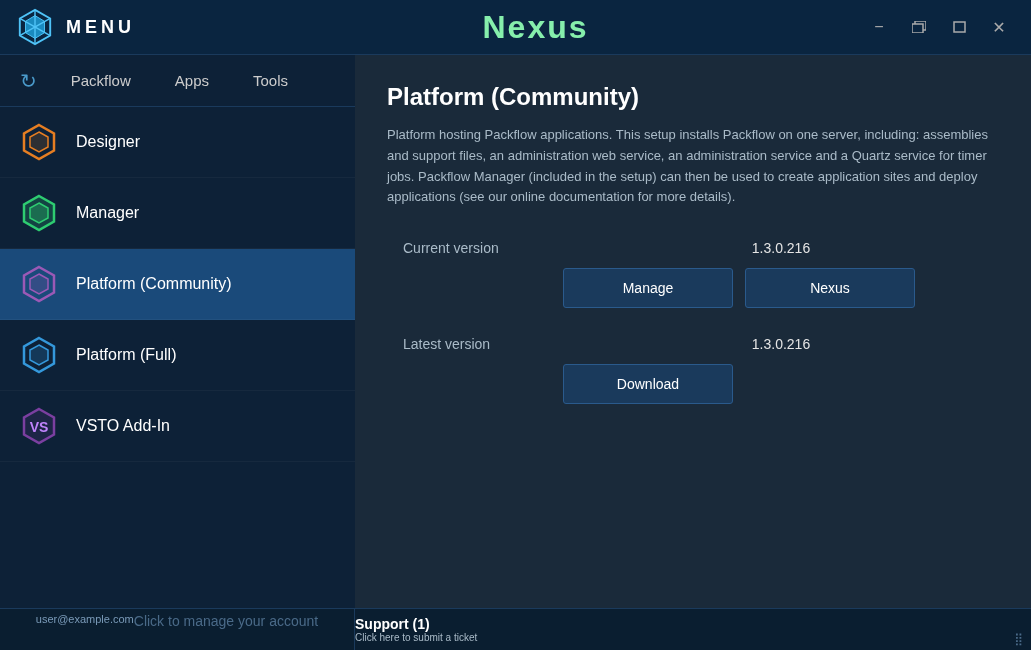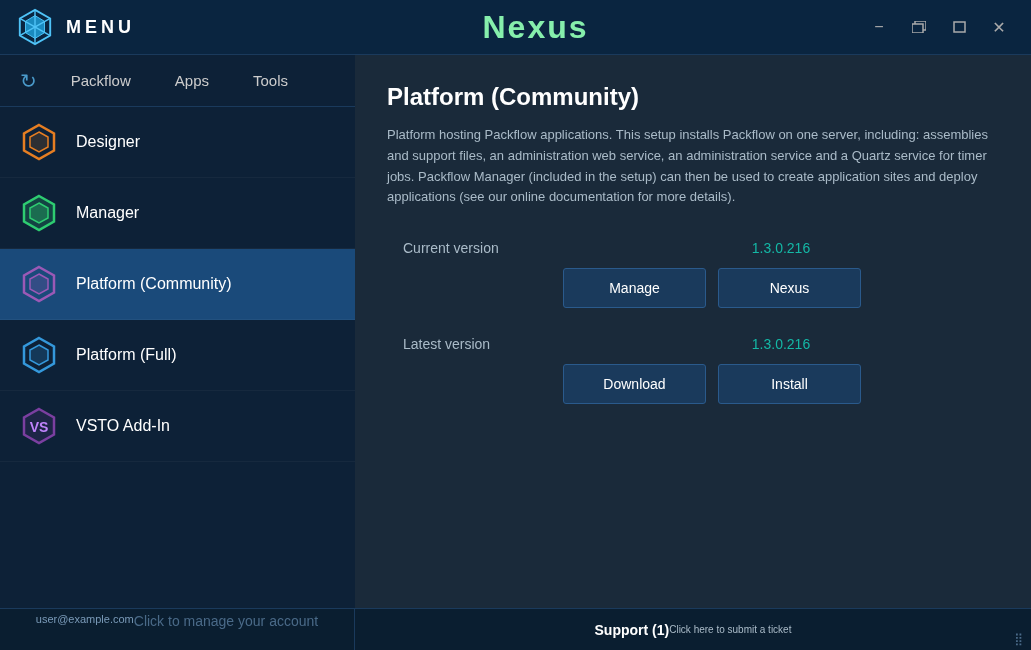--- a/index.html
+++ b/index.html
@@ -159,31 +159,31 @@
       margin-bottom: 12px;
     }
     .version-label {
       font-size: 14px;
       color: #aabbc8;
       width: 160px;
       flex-shrink: 0;
     }
     .version-number {
       font-size: 14px;
-      color: #14b8a6;
+      color: #e5e5e5;
       flex: 1;
       text-align: center;
     }
     .version-buttons {
       display: flex;
       gap: 12px;
       margin-left: 0;
     }
     .action-btn {
-      width: 143px;
+      width: 170px;
       height: 40px;
       background: #1a3a5c;
       border: 1px solid #2a5a8c;
       color: #ffffff;
       font-size: 14px;
       cursor: pointer;
       border-radius: 3px;
       font-weight: 500;
     }
 
@@ -209,23 +209,23 @@
       color: #7a9ab8;
       font-weight: 500;
     }
     .account-hint {
       font-size: 14px;
       color: #4a6a88;
     }
     .support-section {
       flex: 1;
       display: flex;
-      flex-direction: row;
+      flex-direction: column;
       justify-content: center;
-      align-items: center;
+      align-items: flex-start;
       cursor: pointer;
     }
     .support-title {
       font-size: 14px;
       color: #ffffff;
       font-weight: 600;
     }
     .support-hint {
       font-size: 10px;
       color: #aabbc8;
@@ -344,21 +344,20 @@
     </div>
 
     <div class="version-section">
       <div class="version-row">
         <span class="version-label">Latest version</span>
         <span class="version-number">1.3.0.216</span>
       </div>
       <div class="version-row" style="padding-left:160px;">
         <div class="version-buttons">
           <button class="action-btn">Download</button>
-          <button class="action-btn">Install</button>
         </div>
       </div>
     </div>
 
   </div>
 
 </div>
 
 <div class="bottom-bar">
   <div class="account-section">

